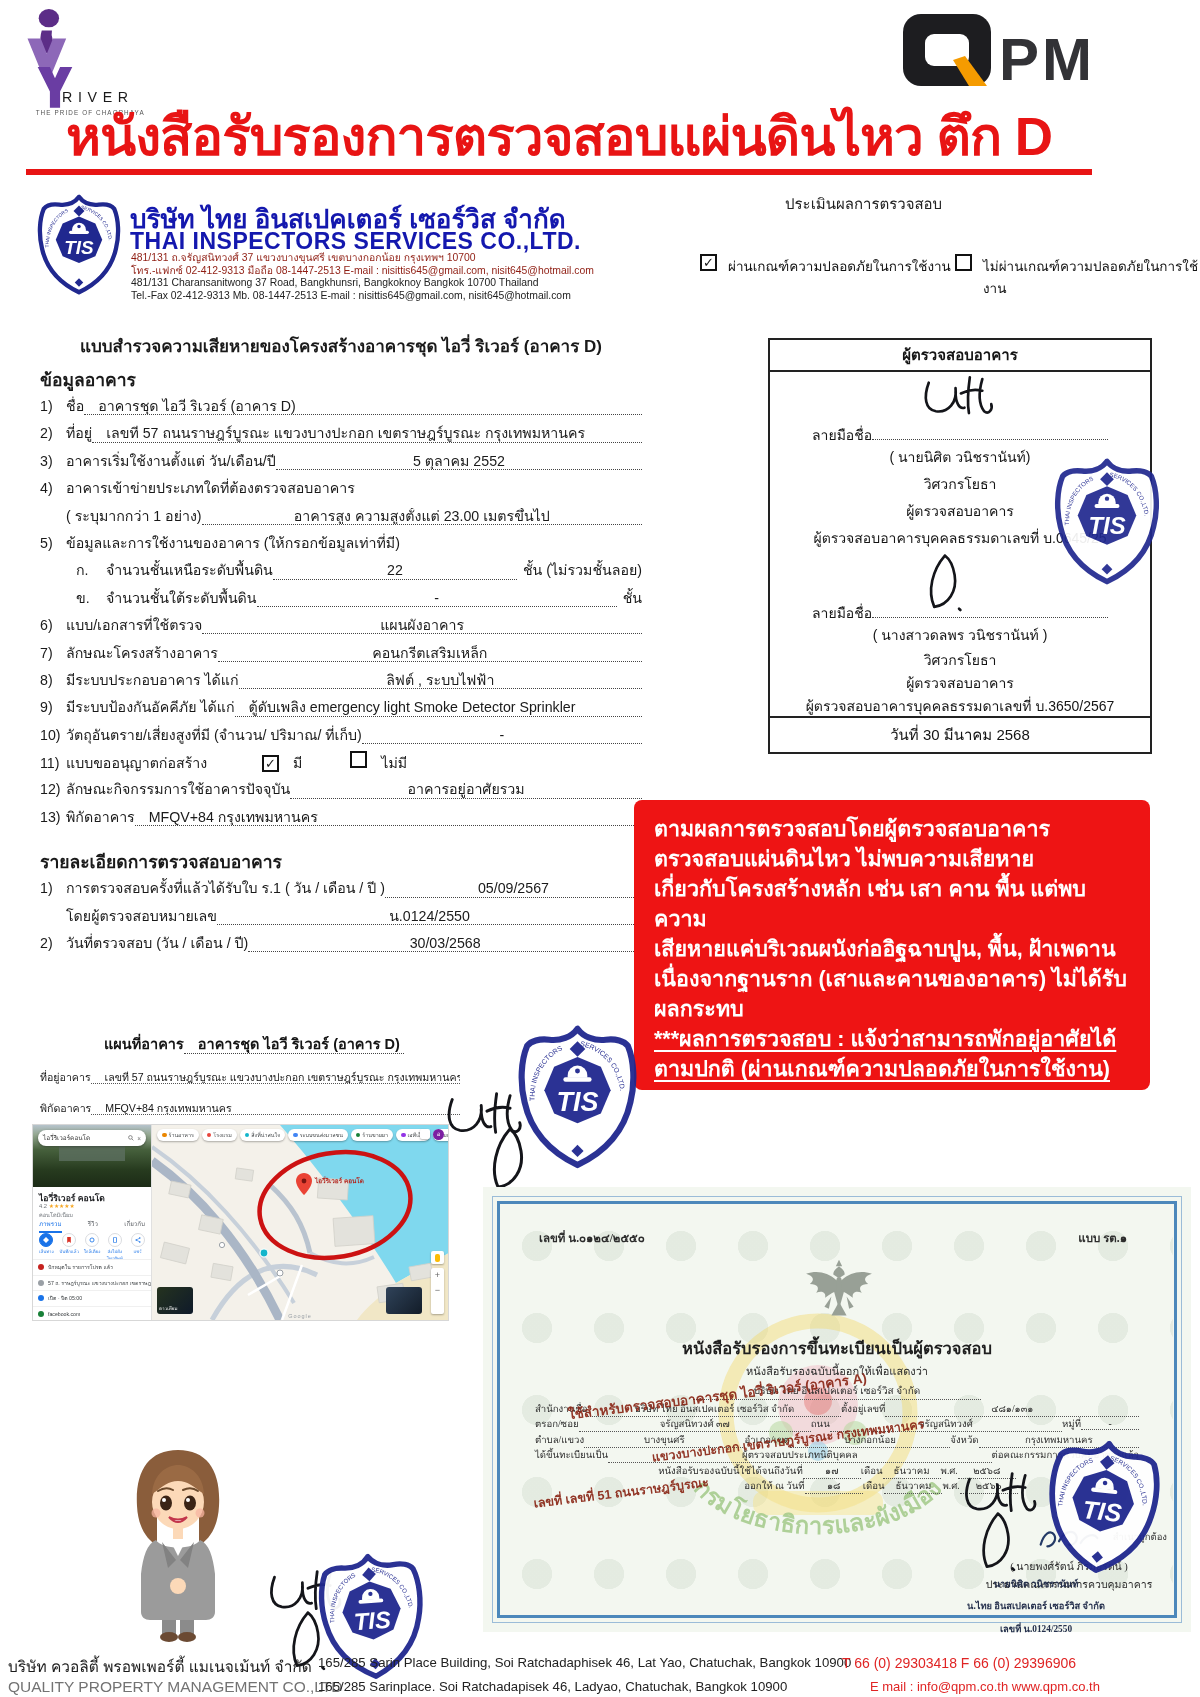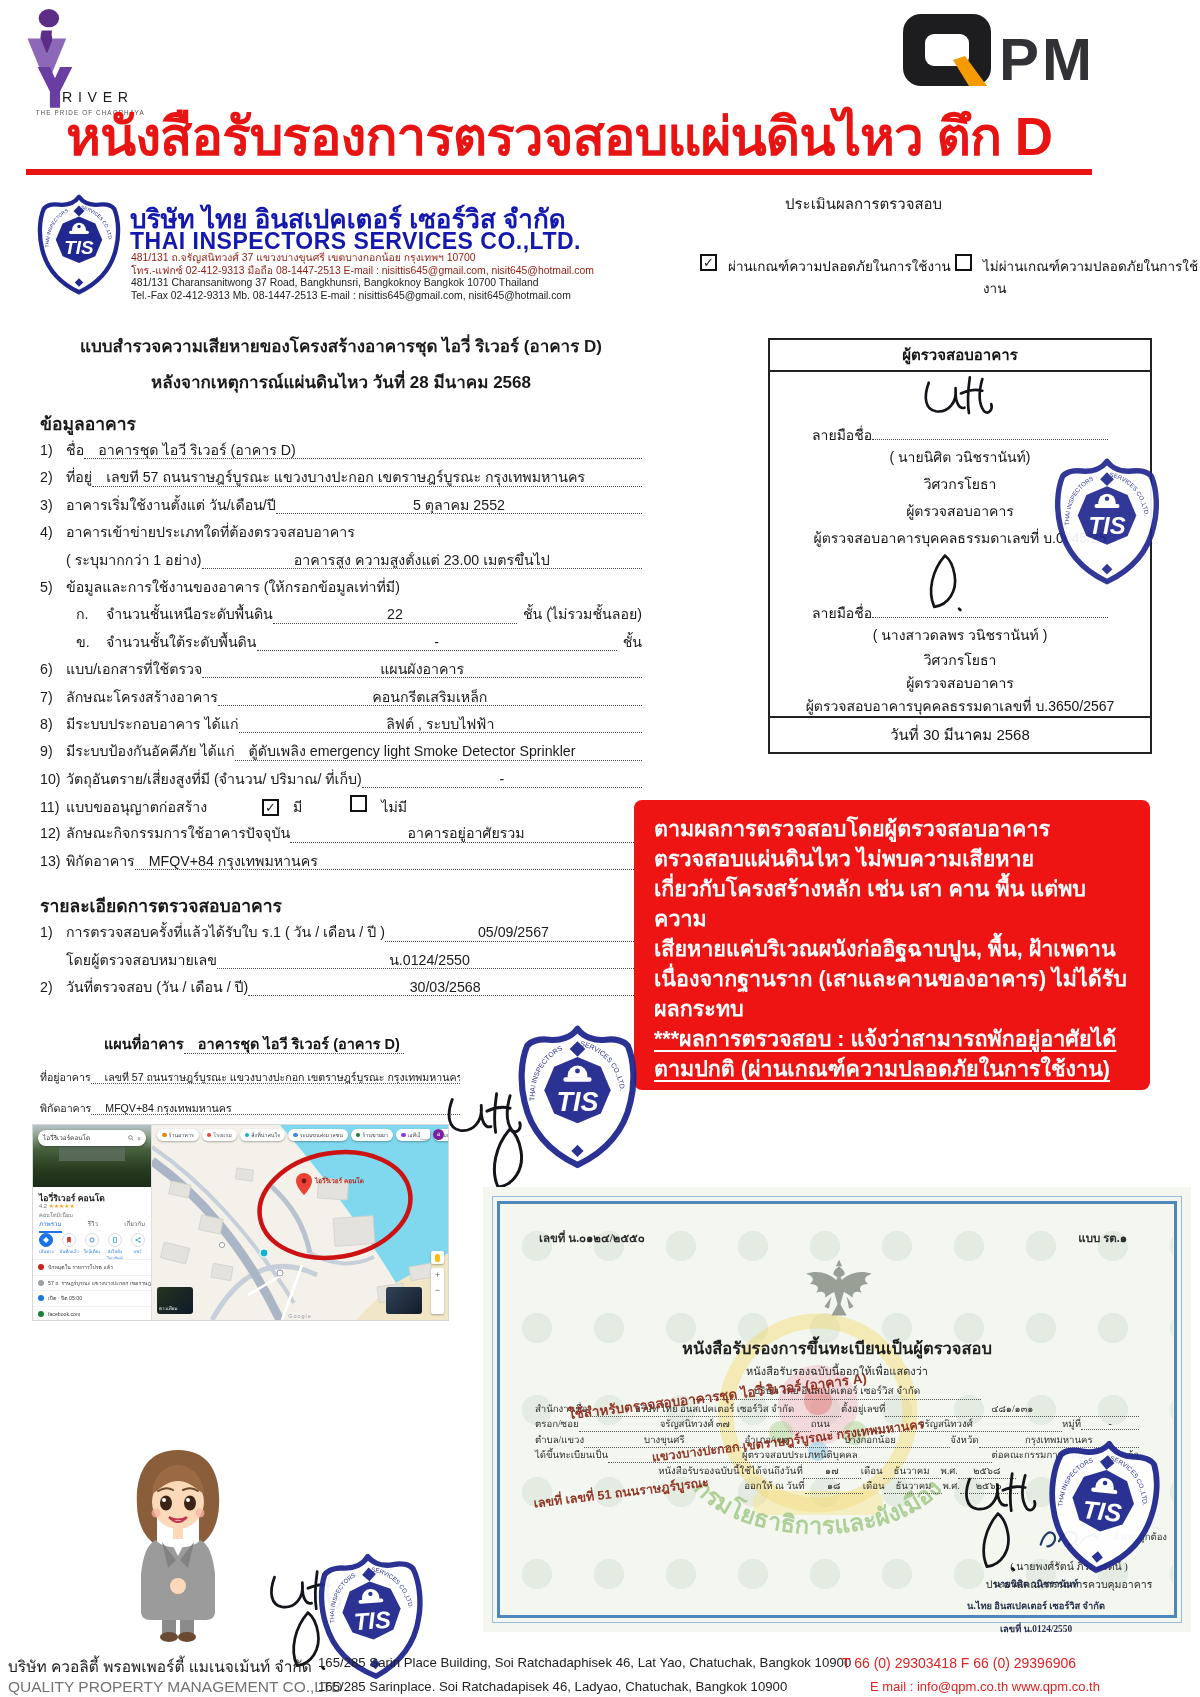--- a/index.html
+++ b/index.html
@@ -241,21 +241,20 @@
   <div class="abs caddr a4">Tel.-Fax 02-412-9313  Mb. 08-1447-2513  E-mail : nisittis645@gmail.com,  nisit645@hotmail.com</div>
 
   <div class="abs eval-label">ประเมินผลการตรวจสอบ</div>
   <span class="abs cb ev1b">✓</span>
   <span class="abs ev1t">ผ่านเกณฑ์ความปลอดภัยในการใช้งาน</span>
   <span class="abs cb ev2b"></span>
   <span class="abs ev2t">ไม่ผ่านเกณฑ์ความปลอดภัยในการใช้งาน</span>
 
   <div class="survey abs">
     <div class="stitle">แบบสำรวจความเสียหายของโครงสร้างอาคารชุด ไอวี่ ริเวอร์ (อาคาร D)</div>
-    <div class="stitle2">หลังจากเหตุการณ์แผ่นดินไหว วันที่ 28 มีนาคม 2568</div>
     <div class="shead">ข้อมูลอาคาร</div>
 
     <div class="row">
         <span class="no">1)</span>
         <span class="lbl">ชื่อ</span>
         <span class="dots l">อาคารชุด ไอวี่ ริเวอร์ (อาคาร D)</span>
       </div>
     <div class="row">
         <span class="no">2)</span>
         <span class="lbl">ที่อยู่</span>

